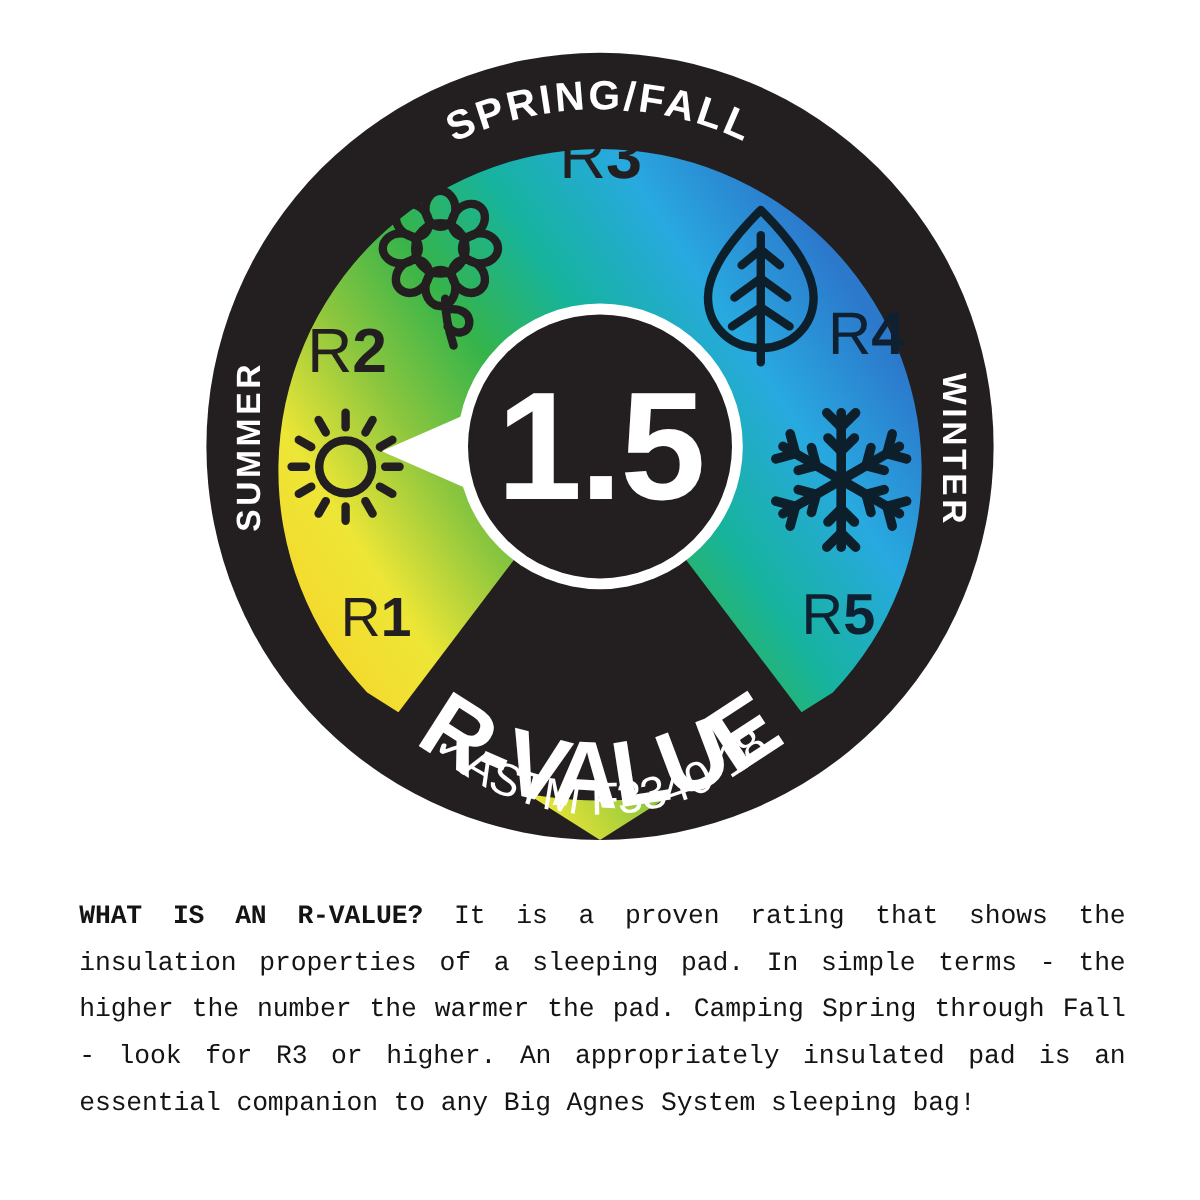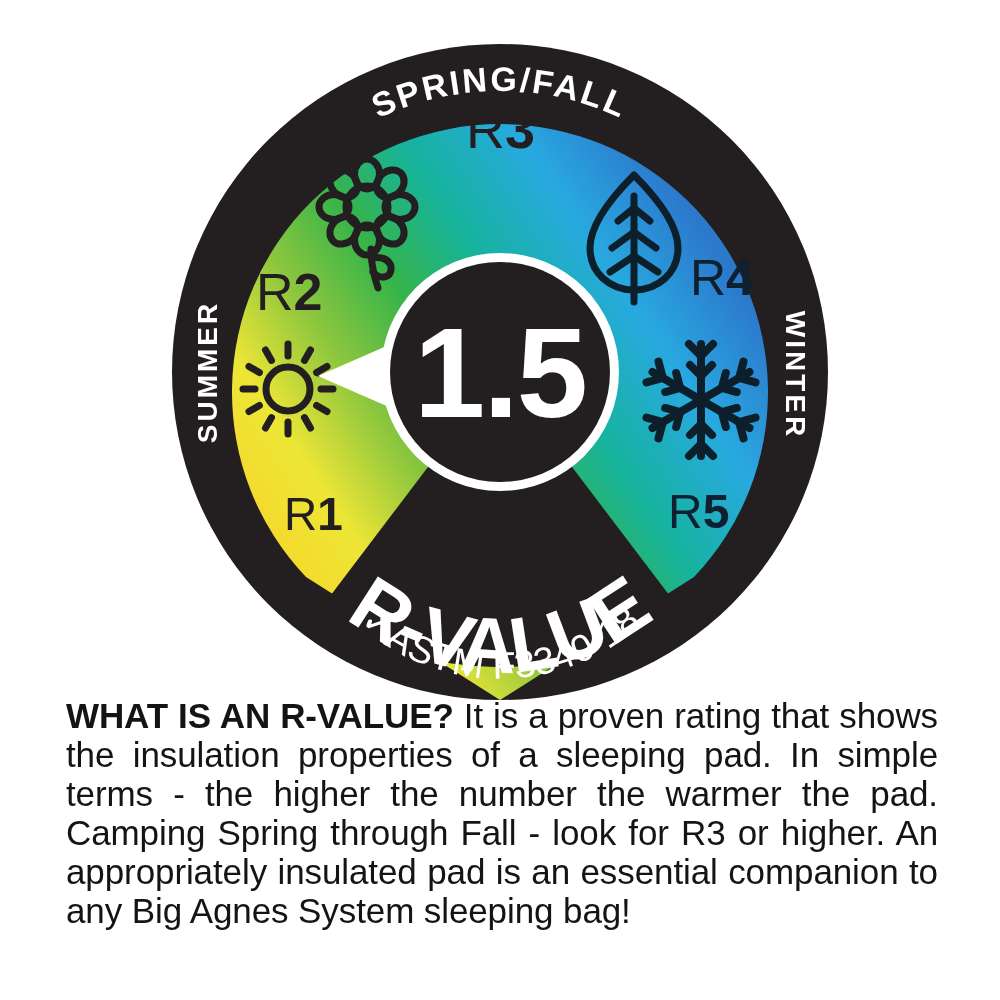--- a/index.html
+++ b/index.html
@@ -28,24 +28,24 @@
     height: 720px;
   }
   #gauge-svg {
     display: block;
     width: 1000px;
     height: 720px;
   }
   #description {
     position: absolute;
     left: 66px;
-    top: 696px;
+    top: 744px;
     width: 872px;
-    font-family: Liberation Sans, sans-serif;
-    font-size: 35px;
+    font-family: Liberation Mono, monospace;
+    font-size: 22px;
     line-height: 39px;
     text-align: justify;
     color: #141414;
     letter-spacing: -0.1px;
   }
   #description .lead {
     font-weight: bold;
   }
 </style>
 </head>

